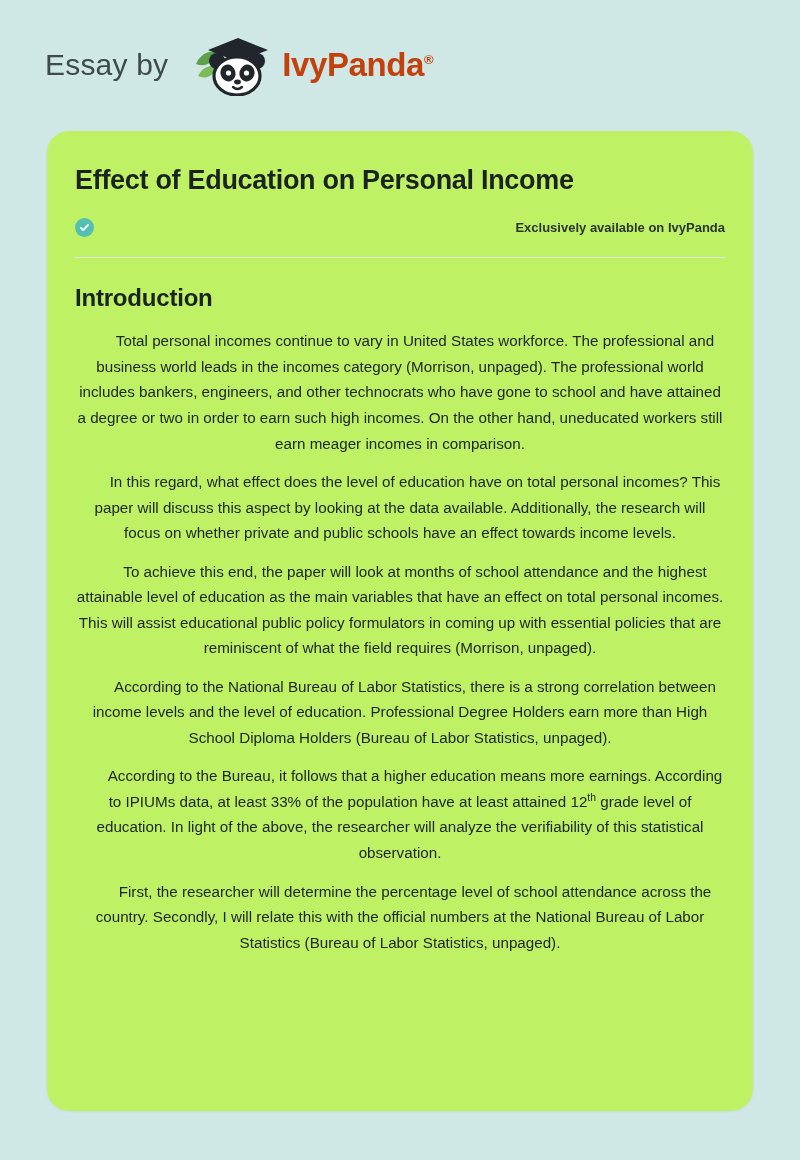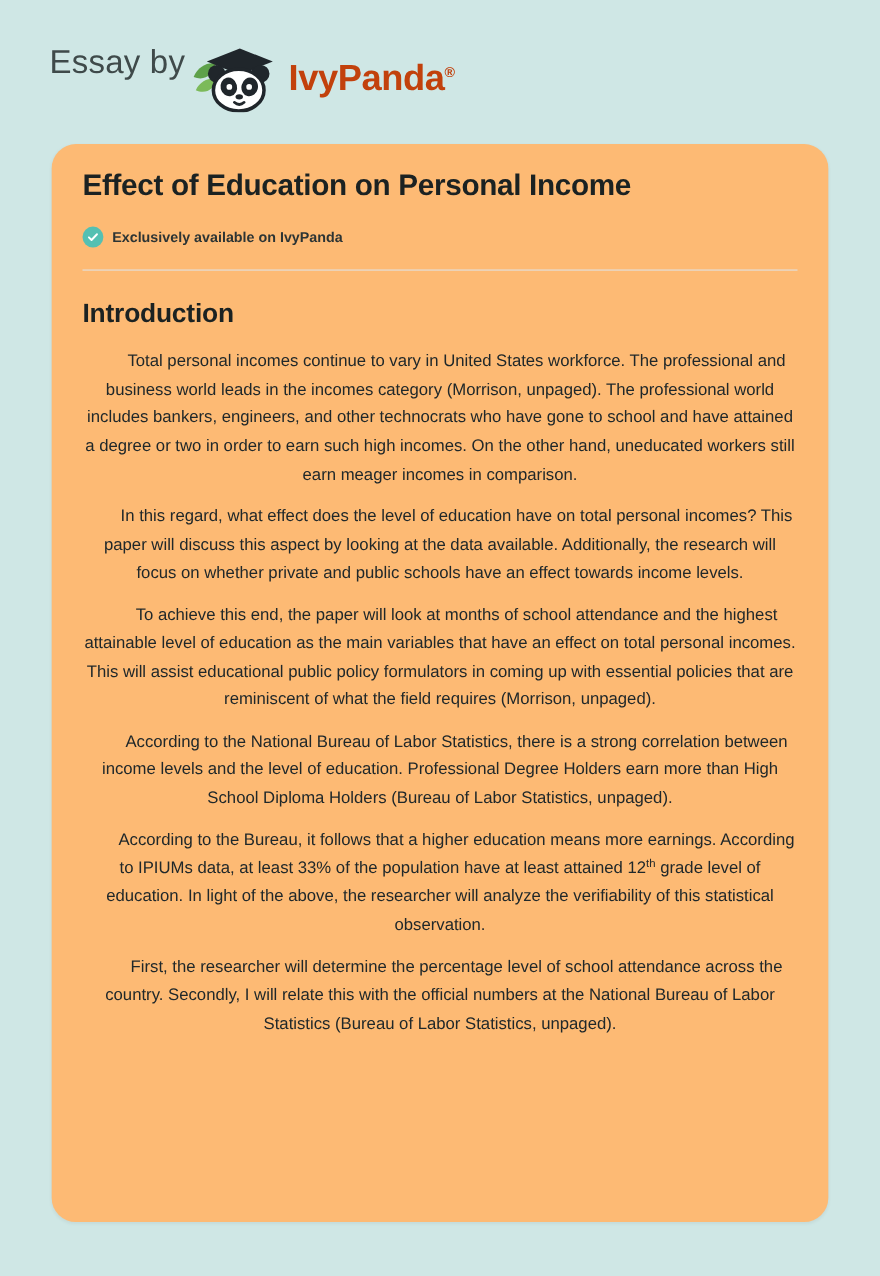--- a/index.html
+++ b/index.html
@@ -17,22 +17,22 @@
   .page {
     position: relative;
     width: 800px;
     height: 1160px;
     box-sizing: border-box;
   }
 
   
   .brand-header {
     display: flex;
-    align-items: flex-start;
-    gap: 2px;
+    align-items: center;
+    gap: 22px;
     padding: 40px 0 0 45px;
     height: 90px;
     box-sizing: border-box;
   }
   .brand-essay-by {
     font-size: 30px;
     color: #3f4a4a;
     letter-spacing: 0.2px;
     font-weight: 400;
   }
@@ -60,42 +60,43 @@
     font-weight: bold;
   }
 
   
   .doc-card {
     position: absolute;
     left: 47px;
     top: 131px;
     width: 706px;
     min-height: 980px;
-    background: #fdba74;
+    background: #bef264;
     border-radius: 22px;
     box-sizing: border-box;
-    padding: 21px 28px 30px 28px;
+    padding: 33px 28px 30px 28px;
     box-shadow: 0 1px 3px rgba(0,0,0,0.05);
     overflow: hidden;
   }
 
   .doc-title {
     font-size: 27px;
     font-weight: bold;
     color: #1b2222;
     margin: 0 0 22px 0;
     letter-spacing: -0.3px;
     line-height: 1.2;
   }
 
   .exclusive-row {
     display: flex;
     align-items: center;
     gap: 8px;
     margin-bottom: 20px;
+    justify-content: space-between;
   }
   .check-badge {
     width: 19px;
     height: 19px;
     border-radius: 50%;
     background: #55c0b2;
     display: flex;
     align-items: center;
     justify-content: center;
     flex: none;

